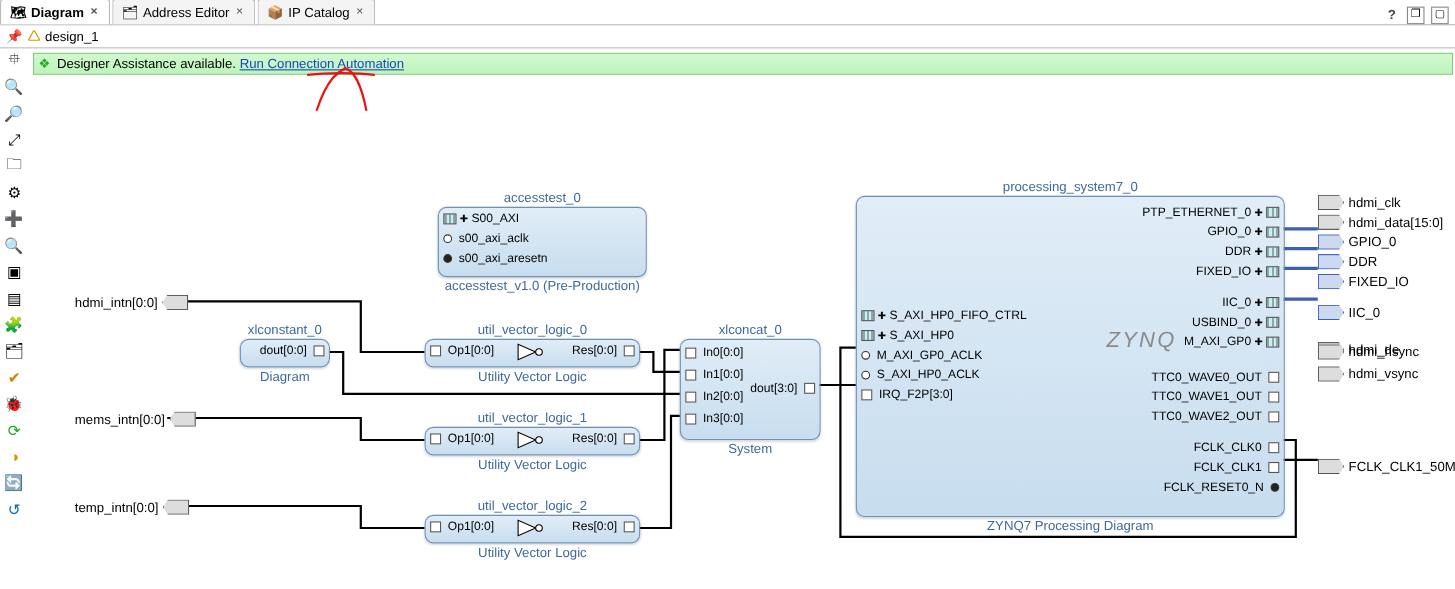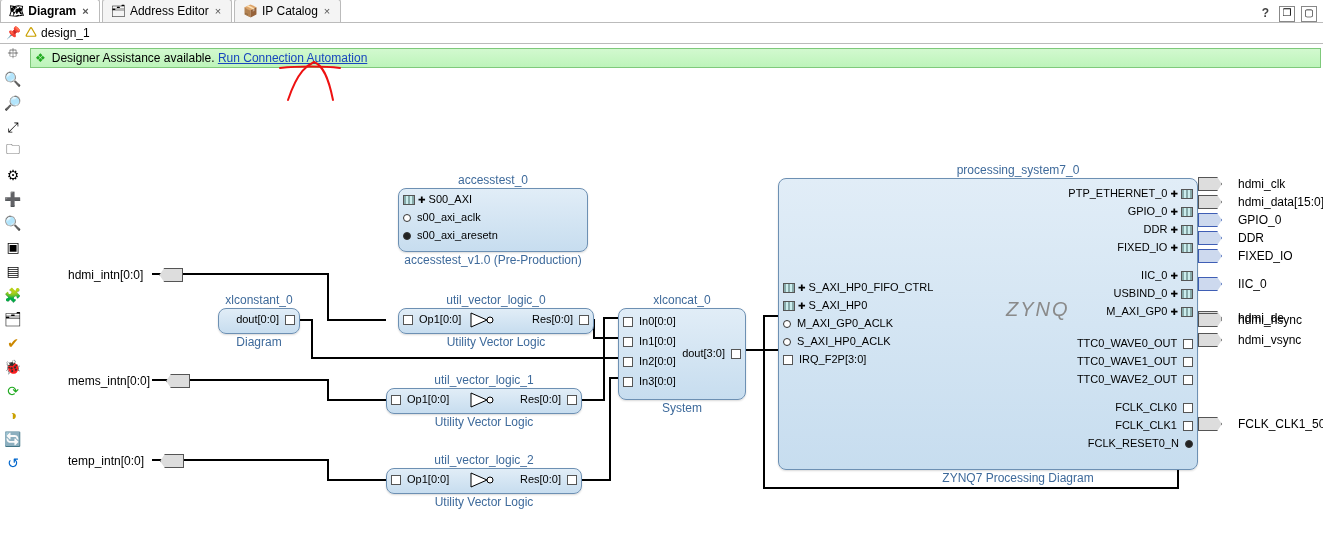--- a/index.html
+++ b/index.html
@@ -65,21 +65,21 @@
   .port .pin { display:inline-block; width:8px; height:8px;
     background:#fff; border:1px solid #555; vertical-align:middle; }
   .port .bus { display:inline-block; width:10px; height:8px;
     background:repeating-linear-gradient(90deg,#8aa 0 2px,#cee 2px 4px);
     border:1px solid #555; vertical-align:middle; }
   .port .dot { display:inline-block; width:6px; height:6px; border-radius:50%;
     border:1px solid #333; background:#fff; vertical-align:middle; }
   .port.right .pin, .port.right .bus, .port.right .dot { margin-left:3px; }
   .port.left  .pin, .port.left  .bus, .port.left  .dot { margin-right:3px; }
 
-  .ext-port { position:absolute; display:flex; align-items:flex-end; gap:16px; }
+  .ext-port { position:absolute; display:flex; align-items:flex-end; gap:4px; }
   .ext-port .shape { width:22px; height:12px; background:#ddd;
     border:1px solid #555; clip-path:polygon(0 0, 80% 0, 100% 50%, 80% 100%, 0 100%); }
   .ext-port.in .shape { clip-path:polygon(20% 0, 100% 0, 100% 100%, 20% 100%, 0 50%); }
 
   
   .notgate { position:absolute; width:28px; height:18px; }
   .notgate svg { width:28px; height:18px; }
 
   .zynq-logo { position:absolute; right:60px; top:120px; font-size:20px;
     font-style:italic; color:#8a8a8a; letter-spacing:2px; }
@@ -261,21 +261,21 @@
           <div class="blk-subtitle">Diagram</div>
           <div class="port right" style="top:4px;right:4px;">dout[0:0] <span class="pin"></span></div>
         </div>
         <div class="blk" style="left: 370px; top: 120px; width: 188px; height: 62px;">
           <div class="blk-title">accesstest_0</div>
           <div class="blk-subtitle">accesstest_v1.0 (Pre-Production)</div>
           <div class="port left" style="top:4px;left:4px;"><span class="bus"></span><span style="font-size:9px;">✚</span> S00_AXI</div>
           <div class="port left" style="top:22px;left:4px;"><span class="dot" style=""></span> s00_axi_aclk</div>
           <div class="port left" style="top:40px;left:4px;"><span class="dot" style="background:#222;"></span> s00_axi_aresetn</div>
         </div>
-        <div class="blk" style="left: 358px; top: 240px; width: 194px; height: 24px; margin-left: 12px;">
+        <div class="blk" style="left: 358px; top: 240px; width: 194px; height: 24px;">
           <div class="blk-title">util_vector_logic_0</div>
           <div class="blk-subtitle">Utility Vector Logic</div>
           <div class="port left" style="top:4px;left:4px;"><span class="pin"></span> Op1[0:0]</div>
           <div class="port right" style="top:4px;right:4px;">Res[0:0] <span class="pin"></span></div>
         </div>
         <div class="blk" style="left: 358px; top: 320px; width: 194px; height: 24px;">
           <div class="blk-title">util_vector_logic_1</div>
           <div class="blk-subtitle">Utility Vector Logic</div>
           <div class="port left" style="top:4px;left:4px;"><span class="pin"></span> Op1[0:0]</div>
           <div class="port right" style="top:4px;right:4px;">Res[0:0] <span class="pin"></span></div>
@@ -288,21 +288,21 @@
         </div>
         <div class="blk" style="left: 590px; top: 240px; width: 126px; height: 90px;">
           <div class="blk-title">xlconcat_0</div>
           <div class="blk-subtitle">System</div>
           <div class="port left" style="top:6px;left:4px;"><span class="pin"></span> In0[0:0]</div>
           <div class="port left" style="top:26px;left:4px;"><span class="pin"></span> In1[0:0]</div>
           <div class="port left" style="top:46px;left:4px;"><span class="pin"></span> In2[0:0]</div>
           <div class="port left" style="top:66px;left:4px;"><span class="pin"></span> In3[0:0]</div>
           <div class="port right" style="top:38px;right:4px;">dout[3:0] <span class="pin"></span></div>
         </div>
-        <div class="blk" style="left: 750px; top: 110px; width: 388px; height: 290px; padding-left: 30px;">
+        <div class="blk" style="left: 750px; top: 110px; width: 388px; height: 290px;">
           <div class="blk-title">processing_system7_0</div>
           <div class="blk-subtitle">ZYNQ7 Processing Diagram</div>
           <div class="port left" style="top:102px;left:4px;"><span class="bus"></span><span style="font-size:9px;">✚</span> S_AXI_HP0_FIFO_CTRL</div>
           <div class="port left" style="top:120px;left:4px;"><span class="bus"></span><span style="font-size:9px;">✚</span> S_AXI_HP0</div>
           <div class="port left" style="top:138px;left:4px;"><span class="dot" style=""></span> M_AXI_GP0_ACLK</div>
           <div class="port left" style="top:156px;left:4px;"><span class="dot" style=""></span> S_AXI_HP0_ACLK</div>
           <div class="port left" style="top:174px;left:4px;"><span class="pin"></span> IRQ_F2P[3:0]</div>
           <div class="port right" style="top:8px;right:4px;">PTP_ETHERNET_0 <span style="font-size:9px;">✚</span><span class="bus"></span></div>
           <div class="port right" style="top:26px;right:4px;">GPIO_0 <span style="font-size:9px;">✚</span><span class="bus"></span></div>
           <div class="port right" style="top:44px;right:4px;">DDR <span style="font-size:9px;">✚</span><span class="bus"></span></div>

